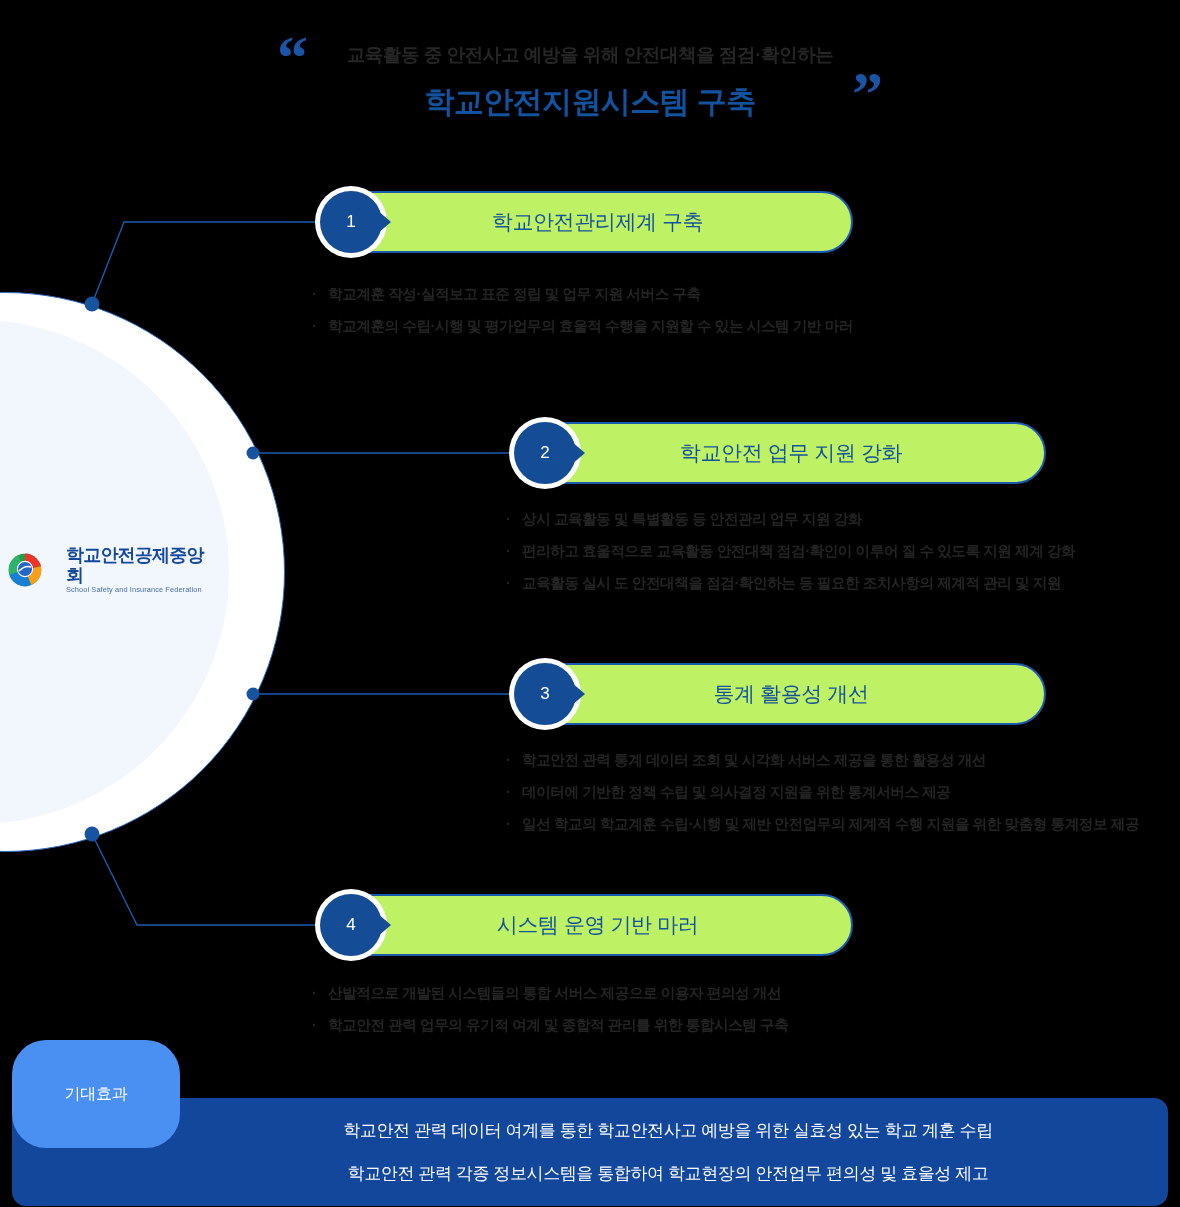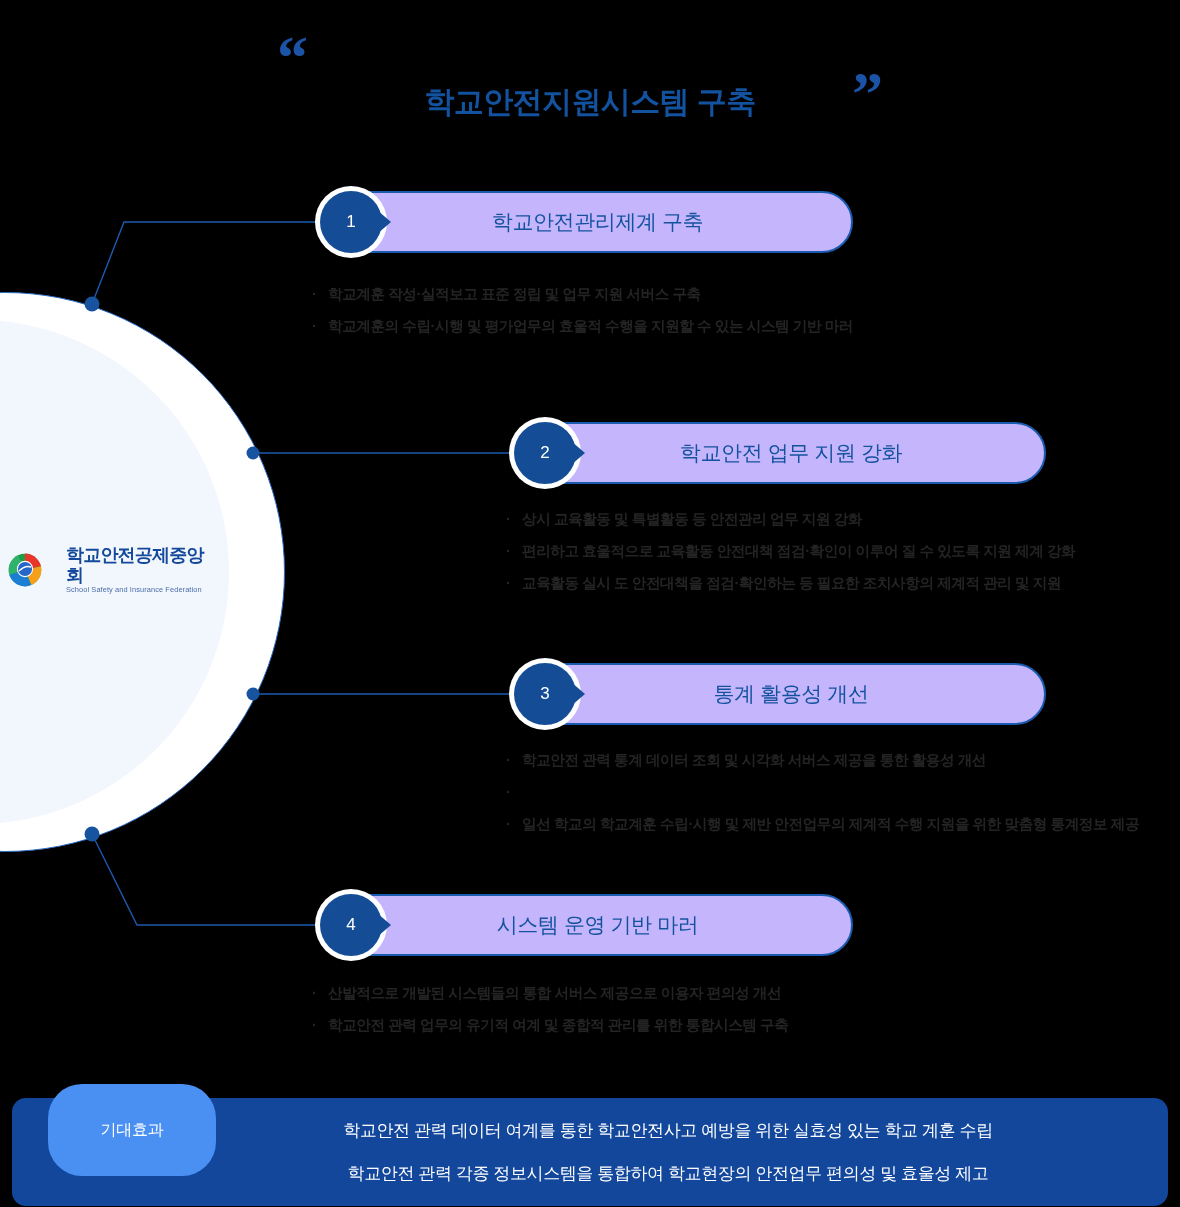--- a/index.html
+++ b/index.html
@@ -62,21 +62,21 @@
     line-height: 10px; white-space: nowrap;
   }
 
   
   .wires { position: absolute; left: 0; top: 0; width: 1180px; height: 1207px; }
 
   
   .section { position: absolute; }
   .pill {
     position: absolute; left: 0; top: 0; height: 62px;
-    background: #c4b5fd;
+    background: #bef264;
     border: 2px solid #1a5bb0;
     border-radius: 31px;
     display: flex; align-items: center; justify-content: center;
   }
   .pill-label {
     font-size: 21px; font-weight: 400; color: #14529e;
     letter-spacing: -0.4px; padding-left: 46px; padding-right: 22px;
   }
   .badge-wrap {
     position: absolute; left: -3px; top: -5px;
@@ -114,45 +114,46 @@
     line-height: 32px;
   }
 
   
   .footer {
     position: absolute; left: 12px; top: 1098px;
     width: 1156px; height: 108px;
     background: #12479c; border-radius: 14px;
   }
   .footer-tag {
-    position: absolute; left: 12px; top: 1084px;
-    width: 168px; height: 92px;
+    position: absolute; left: 12px; top: 1040px;
+    width: 168px; height: 108px;
     background: #4a90f2; border-radius: 34px;
     display: flex; align-items: center; justify-content: center;
-    color: #ffffff; font-size: 16px; letter-spacing: -0.3px; margin-left: 36px;
+    color: #ffffff; font-size: 16px; letter-spacing: -0.3px;
   }
   .footer-lines {
     position: absolute; left: 180px; top: 1098px;
     width: 976px; height: 108px;
     display: flex; flex-direction: column;
     align-items: center; justify-content: center; gap: 20px;
   }
   .footer-line {
     font-size: 17px; color: #ffffff; letter-spacing: -0.4px;
     white-space: nowrap;
   }
 </style>
 </head>
 <body>
 
 <div id="stage">
 
   <div class="header">
     <div class="quote-open">“</div>
     <div class="quote-close">”</div>
+    <div class="header-sub">교육활동 중 안전사고 예방을 위해 안전대책을 점검·확인하는</div>
     <div class="header-title">학교안전지원시스템 구축</div>
   </div>
 
   <div class="circle-outer"></div>
   <div class="circle-inner"></div>
 
   <div class="brand">
     <span class="brand-mark">
       <svg viewBox="0 0 34 34" width="34" height="34">
         <defs>
@@ -249,20 +250,21 @@
       <div class="badge-tail"></div>
     </div>
   </div>
   <div class="bullets" style="left:506px; top:744px;">
     <div class="bullet">
       <span class="bullet-dot">·</span>
       <span>학교안전 관력 통계 데이터 조회 및 시각화 서버스 제공을 통한 활용성 개선</span>
     </div>
     <div class="bullet">
       <span class="bullet-dot">·</span>
+      <span>데이터에 기반한 정책 수립 및 의사결정 지원을 위한 통계서버스 제공</span>
     </div>
     <div class="bullet">
       <span class="bullet-dot">·</span>
       <span>일선 학교의 학교계훈 수립·시행 및 제반 안전업무의 제계적 수행 지원을 위한 맞춤형 통계정보 제공</span>
     </div>
   </div>
 
   <div class="section" style="left:318px; top:894px;">
     <div class="pill" style="width:535px;">
       <span class="pill-label">시스템 운영 기반 마러</span>

